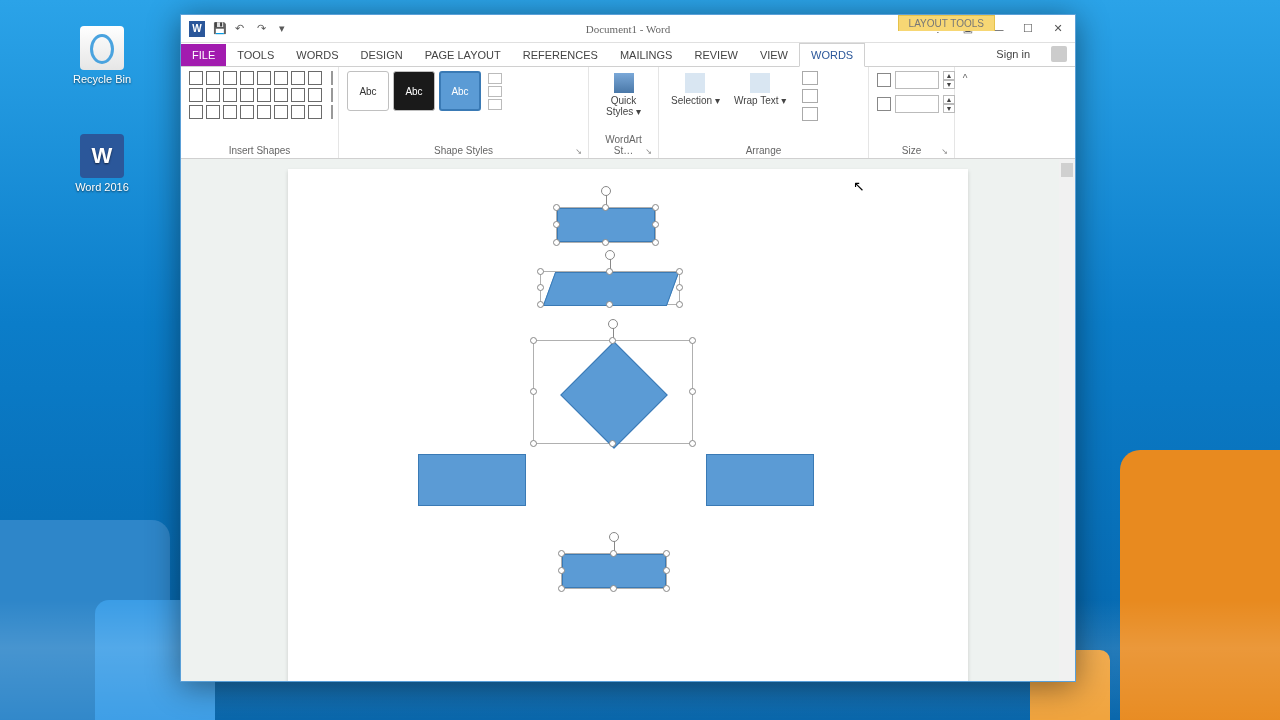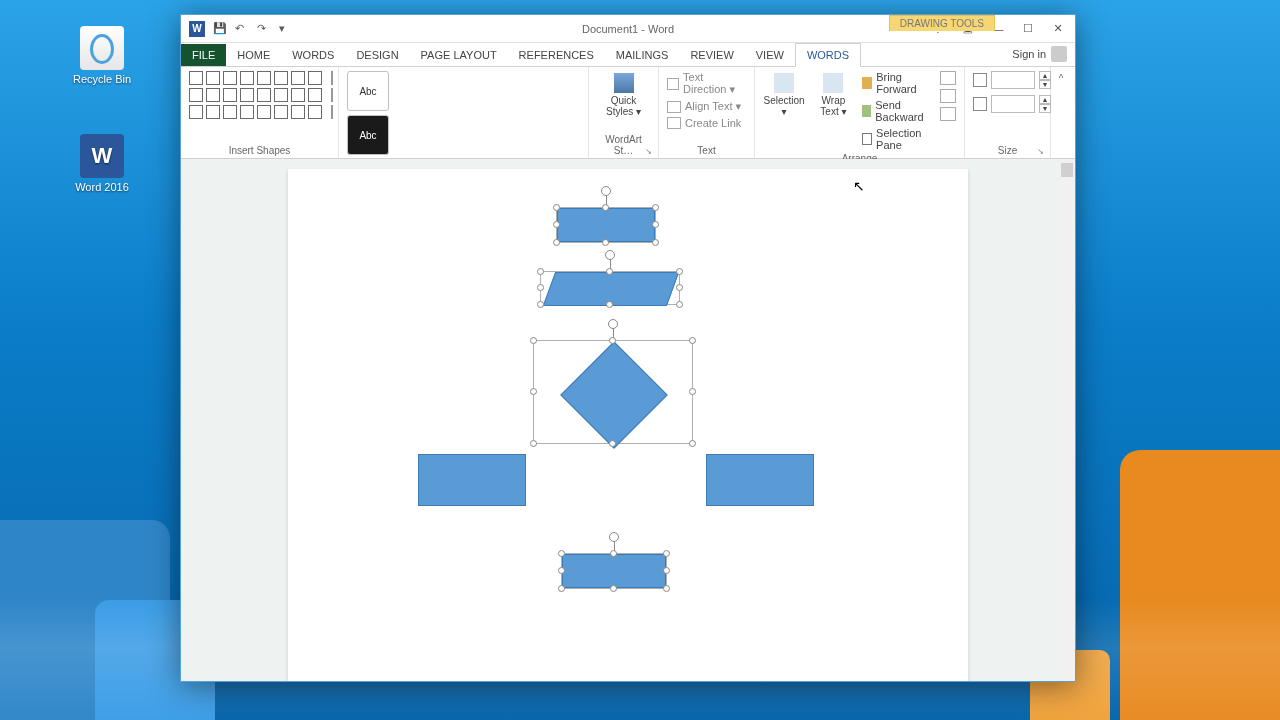--- a/index.html
+++ b/index.html
@@ -19,48 +19,48 @@
 .recycle-ic { background: linear-gradient(#fff,#e6e6e6); border-radius:4px; position:relative; }
 .recycle-ic::after{content:"";position:absolute;top:8px;left:10px;right:10px;bottom:6px;border:3px solid #4aa3df;border-radius:50%;}
 .word-ic { background:#2b579a; border-radius:4px; display:flex; align-items:center; justify-content:center; color:#fff; font-weight:bold; font-size:22px; }
 
 
 .word-window { position: absolute; left: 180px; top: 14px; width: 896px; height: 668px; background: #fff; border: 1px solid #5aa0d8; box-shadow: 0 4px 30px rgba(0,0,0,.45); display:flex; flex-direction:column; }
 .titlebar { height: 28px; background:#fff; border-bottom:1px solid #e0e0e0; display:flex; align-items:center; font-size:11px; color:#666; position:relative; }
 .qat { display:flex; align-items:center; gap:8px; padding:0 8px; }
 .qat .wlogo { width:16px; height:16px; background:#2b579a; color:#fff; font-size:10px; font-weight:bold; display:flex; align-items:center; justify-content:center; }
 .qat-btn { width:14px; height:14px; display:inline-block; color:#5a5a5a; }
-.title-center { position:absolute; left:50%; transform:translateX(-50%); color:#666; }
+.title-center { position:absolute; left:50%; transform:translateX(-50%); color:#666;font-family:Liberation Serif, serif; }
 .title-right { margin-left:auto; display:flex; align-items:center; gap:4px; padding-right:4px; }
 .tooltab { position:absolute; right:80px; top:0; font-size:10px; color:#777; background:#f7d774; padding:2px 10px; border:1px solid #e6c24a; border-bottom:none; }
 .winbtn { width:26px; height:20px; display:flex; align-items:center; justify-content:center; font-size:11px; color:#555; }
 
 
 .tabs { height: 24px; background:#fff; display:flex; align-items:flex-end; font-size:11px; color:#555; border-bottom:1px solid #d0d0d0; position:relative; }
 .tab { padding:5px 11px; cursor:default; color:#444; }
-.tab.file { background:#14532d; color:#fff; }
+.tab.file { background:#a21caf; color:#fff; }
 .tab.active { border:1px solid #d0d0d0; border-bottom:1px solid #fff; color:#2b579a; margin-bottom:-1px; background:#fff; }
-.signin { margin-left:auto; padding:4px 8px; display:flex; align-items:center; gap:5px; color:#444; }
+.signin { margin-left:auto; padding:4px 8px; display:flex; align-items:center; gap:21px; color:#444; }
 .signin .avatar{ width:16px; height:16px; background:#ccc; border-radius:2px; }
 
 
 .ribbon { height: 92px; background:#fff; border-bottom:1px solid #d0d0d0; display:flex; font-size:11px; color:#444; }
 .group { border-right:1px solid #e5e5e5; padding:4px 8px 2px; display:flex; flex-direction:column; min-width:0; }
 .group-body { flex:1; display:flex; align-items:flex-start; gap:6px; }
 .group-label { text-align:center; font-size:10px; color:#666; padding-top:2px; position:relative; }
 .group-label .launcher { position:absolute; right:-2px; bottom:0; font-size:8px; color:#888; }
 
 
 .shapes-grid { display:grid; grid-template-columns:repeat(8,14px); grid-auto-rows:14px; gap:3px; }
 .shapes-grid span{ border:1px solid #6a6a6a; }
 .shapes-more{ width:14px; display:flex; flex-direction:column; gap:3px; margin-left:3px;}
 .shapes-more span{ height:14px; border:1px solid #999; }
 
 
-.style-gal { display:flex; gap:4px; align-items:center;flex-direction:column; }
+.style-gal { display:flex; gap:4px; align-items:center; }
 .style-card { width:42px; height:40px; border:1px solid #c0c0c0; border-radius:3px; display:flex; align-items:center; justify-content:center; font-size:10px; }
 .sc1{ background:#fff; color:#333;}
 .sc2{ background:#1a1a1a; color:#fff;}
 .sc3{ background:#5b9bd5; color:#fff; border:2px solid #3a7ab5;}
 .style-scroll{ width:14px; display:flex; flex-direction:column; gap:2px; margin-left:3px;}
 .style-scroll span{height:11px;border:1px solid #bbb;}
 .style-cmds { display:flex; flex-direction:column; gap:5px; margin-left:8px; font-size:11px; }
 .style-cmds div{ display:flex; align-items:center; gap:4px;}
 .mini-ic{ width:12px; height:12px; }
 .ic-fill{ background:#5b9bd5;}
@@ -145,33 +145,33 @@
 
   <div class="titlebar">
     <div class="qat">
       <span class="wlogo">W</span>
       <span class="qat-btn">💾</span>
       <span class="qat-btn">↶</span>
       <span class="qat-btn">↷</span>
       <span class="qat-btn">▾</span>
     </div>
     <div class="title-center">Document1 - Word</div>
-    <div class="tooltab">DRAWING TOOLS</div>
+    <div class="tooltab">LAYOUT TOOLS</div>
     <div class="title-right">
       <span class="winbtn">?</span>
       <span class="winbtn">▣</span>
       <span class="winbtn">—</span>
       <span class="winbtn">☐</span>
       <span class="winbtn">✕</span>
     </div>
   </div>
 
   <div class="tabs">
     <div class="tab file">FILE</div>
-    <div class="tab">HOME</div>
+    <div class="tab">TOOLS</div>
     <div class="tab">WORDS</div>
     <div class="tab">DESIGN</div>
     <div class="tab">PAGE LAYOUT</div>
     <div class="tab">REFERENCES</div>
     <div class="tab">MAILINGS</div>
     <div class="tab">REVIEW</div>
     <div class="tab">VIEW</div>
     <div class="tab active">WORDS</div>
     <div class="signin">
       <span>Sign in</span>
@@ -237,64 +237,31 @@
     <div class="group" style="width:70px;">
       <div class="group-body" style="flex-direction:column;align-items:center;">
         <div class="bigbtn">
           <span class="bic" style="background:linear-gradient(#7aa8d8,#4a78a8);"></span>
           <span>Quick Styles ▾</span>
         </div>
       </div>
       <div class="group-label"><span>WordArt St…</span><span class="launcher">↘</span></div>
     </div>
 
-    <div class="group" style="width:96px;">
-      <div class="group-body">
-          <div class="small-stack">
-        <div>
-              <span class="small-ic"></span>
-              <span>Text Direction ▾</span>
-            </div>
-        <div>
-              <span class="small-ic"></span>
-              <span>Align Text ▾</span>
-            </div>
-        <div>
-              <span class="small-ic"></span>
-              <span>Create Link</span>
-            </div>
-      </div>
-        </div>
-      <div class="group-label">Text</div>
-    </div>
 
     <div class="group" style="width:210px;">
       <div class="group-body">
         <div class="bigbtn">
             <span class="bic" style="background:#d9e6f2;"></span>
             <span>Selection ▾</span>
           </div>
         <div class="bigbtn">
             <span class="bic" style="background:#d9e6f2;"></span>
             <span>Wrap Text ▾</span>
           </div>
-        <div class="arr-col">
-          <div>
-              <span class="arr-ic bf"></span>
-              <span>Bring Forward</span>
-            </div>
-          <div>
-              <span class="arr-ic sb"></span>
-              <span>Send Backward</span>
-            </div>
-          <div>
-              <span class="arr-ic sp"></span>
-              <span>Selection Pane</span>
-            </div>
-        </div>
         <div class="arr-aux">
           <span></span>
           <span></span>
           <span></span>
         </div>
       </div>
       <div class="group-label">Arrange</div>
     </div>
 
     <div class="group" style="width:86px;">

